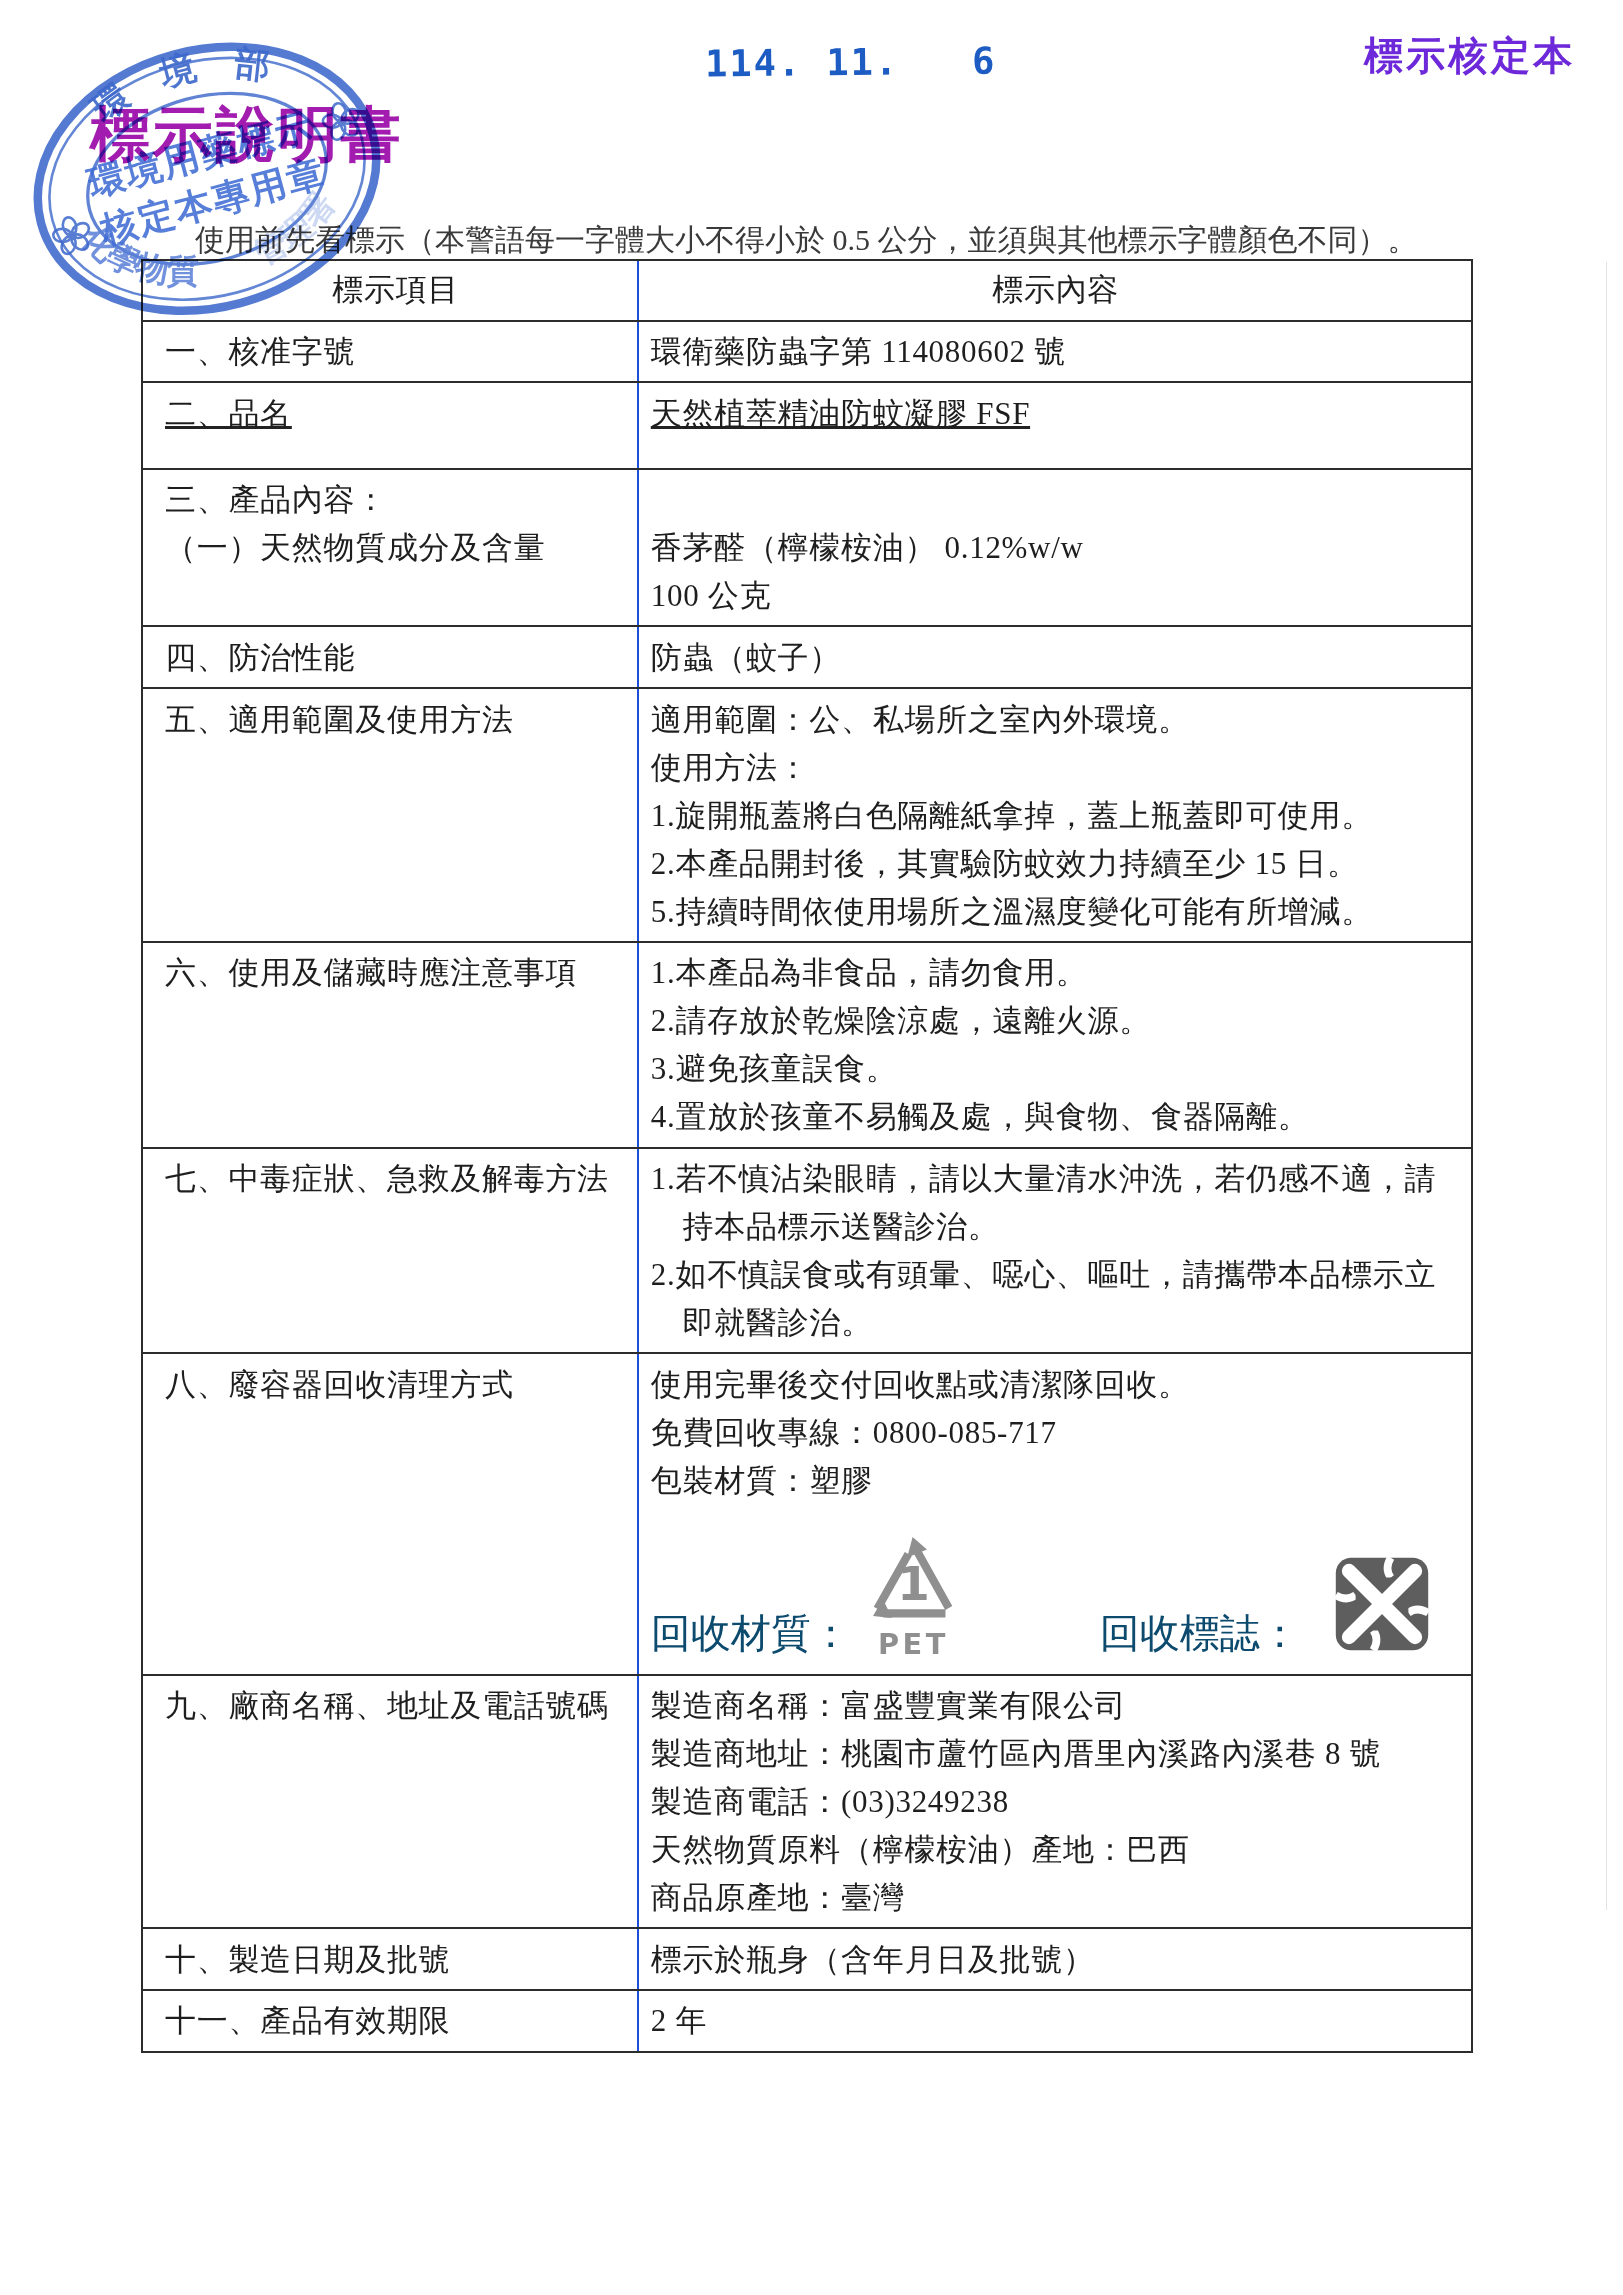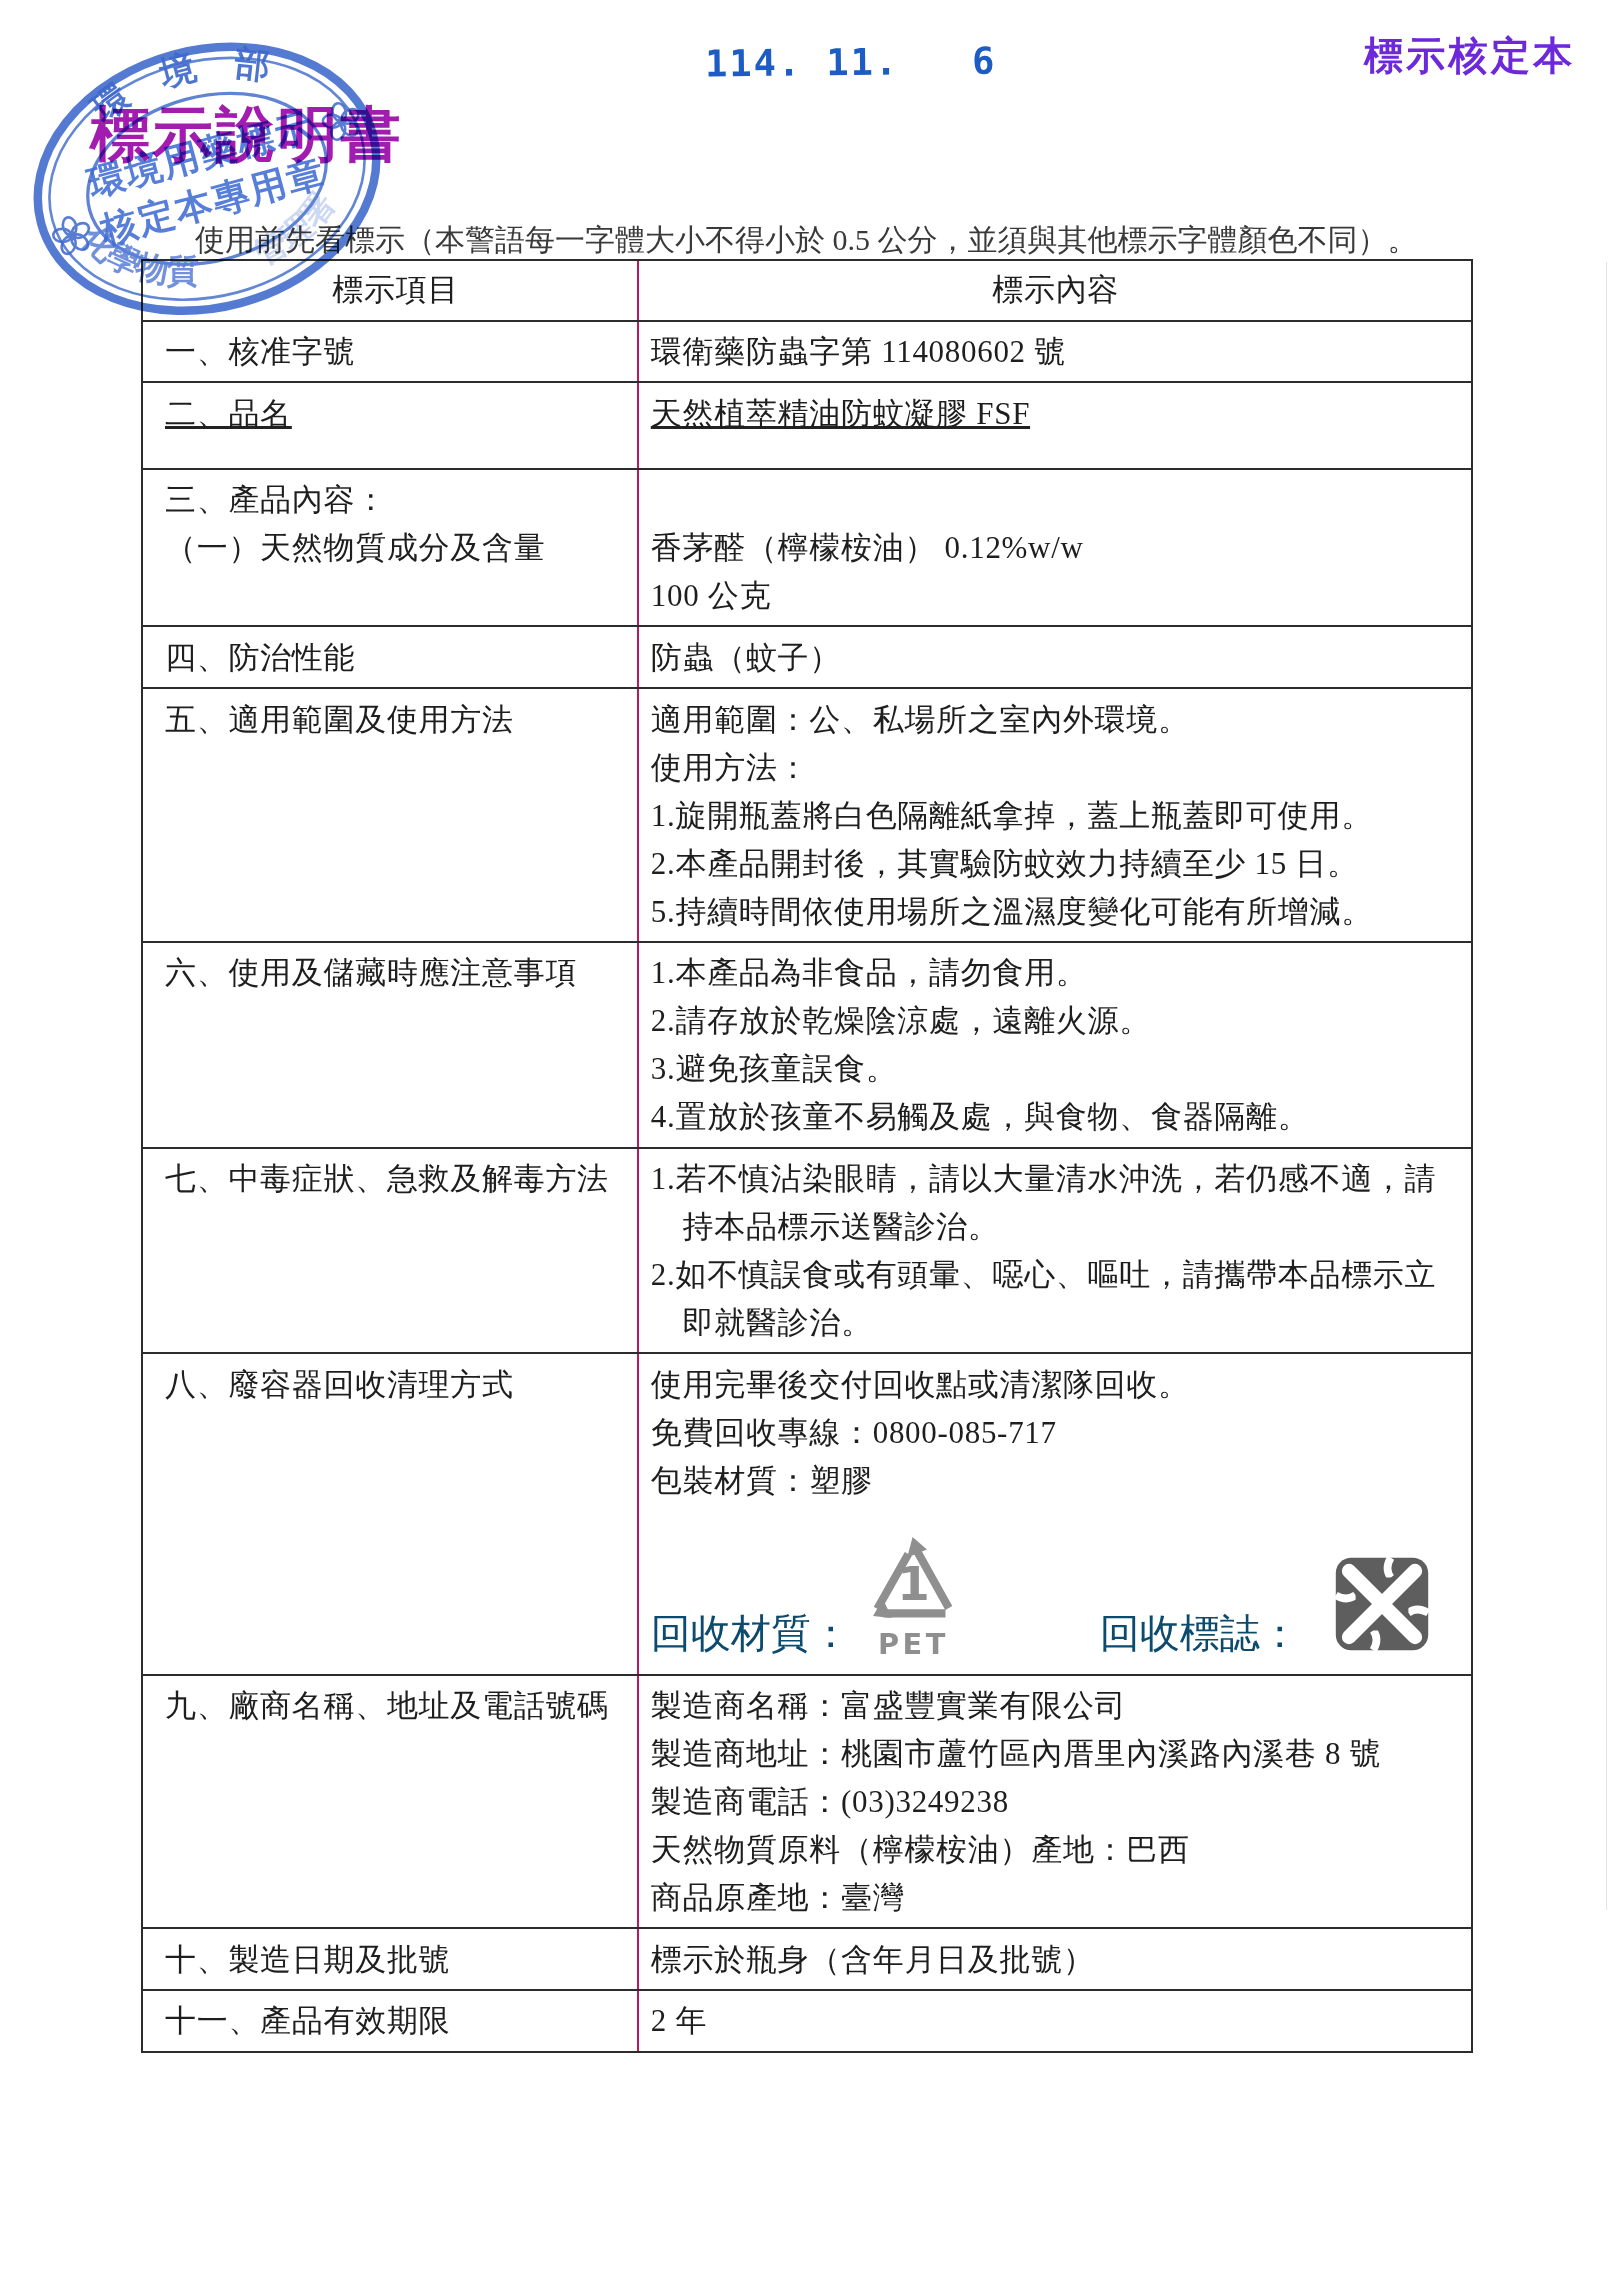--- a/index.html
+++ b/index.html
@@ -12,21 +12,21 @@
   .doc-title{position:absolute;left:90px;top:95px;font-size:60px;font-weight:bold;color:#a21caf;
       letter-spacing:2.6px;z-index:2;}
   .warning{position:absolute;left:195px;top:220px;font-size:30px;color:#3a3a3a;white-space:nowrap;z-index:1;}
   .stamp{position:absolute;left:14.4px;top:23.5px;z-index:3;mix-blend-mode:multiply;opacity:.92;}
   .scan-line{position:absolute;left:1606px;top:262px;width:1.3px;height:1648px;background:#e3e3e1;}
   
   .doc-table{position:absolute;left:141px;top:259px;width:1328px;border:2.6px solid #2c2c2c;z-index:1;background:transparent;}
   .trow{display:grid;grid-template-columns:496px 1fr;border-top:2px solid #2c2c2c;}
   .trow:first-child{border-top:none;}
   .cell{padding:6.5px 10.5px 5.2px 22px;}
-  .cell.tl{border-right:2px solid #be185d;}
+  .cell.tl{border-right:2px solid #1d4ed8;}
   .cell.tr-c{padding-left:11.8px;}
   .line{min-height:48px;display:flex;align-items:center;font-size:31px;color:#1e1e1e;letter-spacing:0.7px;}
   .thead .cell{padding-top:1.3px;padding-bottom:1.3px;}
   .thead .line{justify-content:center;min-height:56px;font-size:31px;}
   .row-pname .cell{padding-bottom:30px;text-decoration:underline;}
   .recycle-line{display:flex;align-items:flex-end;margin-top:27.5px;margin-bottom:5.2px;min-height:131px;}
   .rlabel{font-size:40px;color:#0c4a6e;padding-bottom:2.6px;}
   .pet-svg{width:99px;height:128px;margin:0 137px 0 13px;}
   .tw-svg{width:110px;height:110px;margin-left:27.5px;margin-bottom:3.9px;}
 </style>

